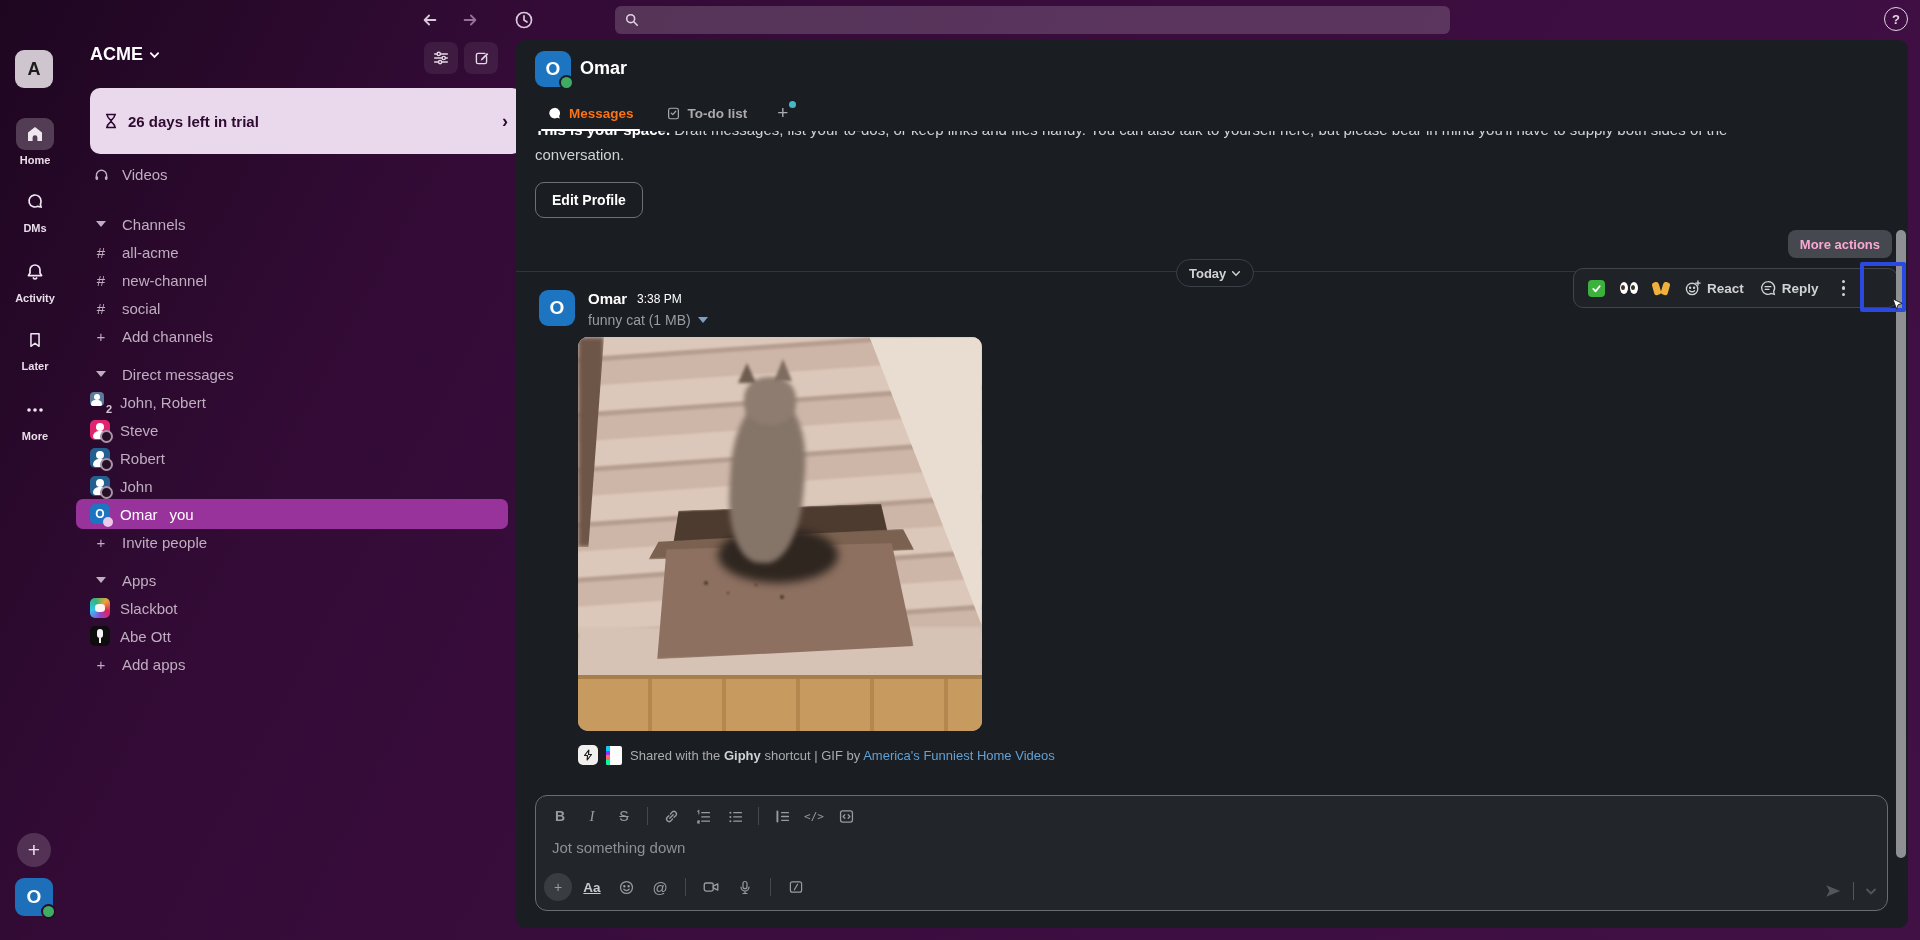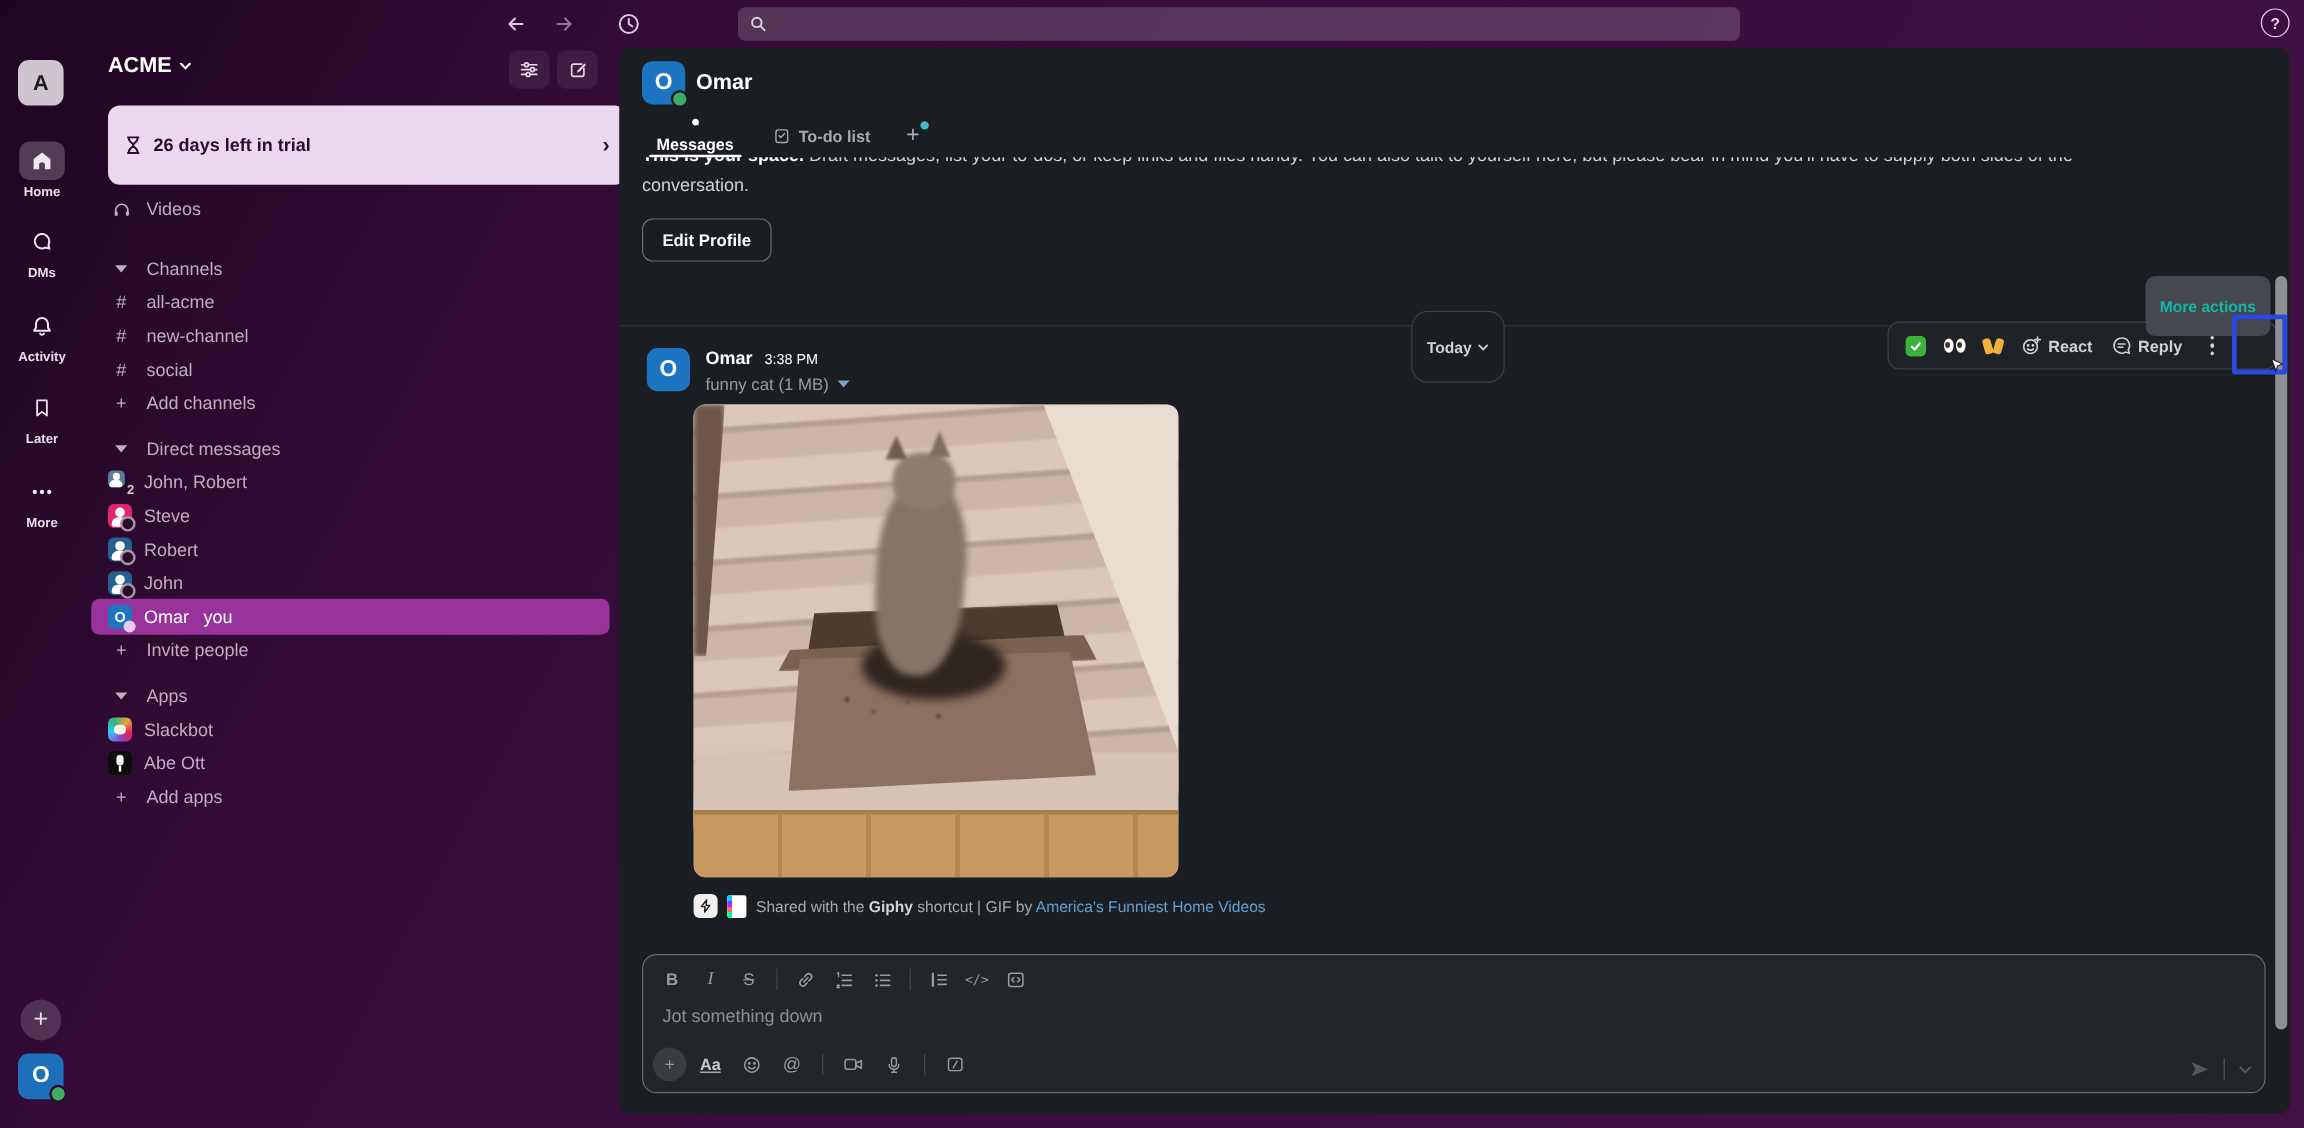--- a/index.html
+++ b/index.html
@@ -54,34 +54,34 @@
   .badge2{position:absolute;right:-2px;bottom:-3px;font-size:11px;font-weight:700;color:#d6c8d6;}
 
   
   .panel{position:absolute;left:516px;top:40px;width:1392px;height:888px;background:#1a1d21;border-radius:9px;}
   .ph-ava{position:absolute;left:19px;top:11px;width:36px;height:36px;border-radius:9px;background:#1d74c0;color:#fff;
           font-weight:700;font-size:19px;display:flex;align-items:center;justify-content:center;cursor:pointer;}
   .ph-name{position:absolute;left:64px;top:18px;color:#fff;font-size:18px;font-weight:800;cursor:pointer;}
   .tabbar{position:absolute;left:19px;top:56px;height:34px;display:flex;align-items:center;gap:8px;}
   .tab{display:flex;align-items:center;gap:7px;padding:0 12px;height:30px;color:#ababad;font-size:13.5px;font-weight:600;
        border-radius:7px;cursor:pointer;position:relative;}
-  .tab.active{color:#ffffff;flex-direction:column;}
+  .tab.active{color:#f97316;}
   .tab.active::after{content:"";position:absolute;left:6px;right:6px;bottom:-3px;height:2px;background:#fff;border-radius:2px;}
   .tab-plus{color:#ababad;font-size:19px;padding:0 10px;cursor:pointer;position:relative;}
   .teal-dot{position:absolute;right:2px;top:-1px;width:7px;height:7px;border-radius:50%;background:#43b9c7;}
 
   .intro-clip{position:absolute;left:19px;top:91px;width:1360px;height:10px;overflow:hidden;}
   .intro-line{white-space:nowrap;font-size:15px;line-height:20px;color:#d1d2d3;margin-top:-11px;}
   .intro-line b{color:#fff;}
   .conv{position:absolute;left:19px;top:106px;font-size:15px;color:#d1d2d3;}
   .edit-btn{position:absolute;left:19px;top:142px;height:36px;padding:0 16px;border:1px solid #6e7075;border-radius:9px;
             color:#fff;font-size:14px;font-weight:700;display:flex;align-items:center;background:transparent;cursor:pointer;font-family:"Liberation Sans",sans-serif;}
 
   .day-divider{position:absolute;left:0;top:231px;width:1372px;height:1px;background:#31343a;}
-  .day-pill{position:absolute;left:660px;top:219px;height:26px;padding:16px 12px;border:1px solid #3c3f45;border-radius:14px;
+  .day-pill{position:absolute;left:660px;top:219px;height:26px;padding:0 12px;border:1px solid #3c3f45;border-radius:14px;
             background:#1a1d21;color:#d1d2d3;font-size:13px;font-weight:700;display:flex;align-items:center;gap:5px;cursor:pointer;}
 
   .msg-ava{position:absolute;left:23px;top:250px;width:36px;height:36px;border-radius:9px;background:#1d74c0;color:#fff;
            font-weight:700;font-size:19px;display:flex;align-items:center;justify-content:center;cursor:pointer;}
   .msg-name{position:absolute;left:72px;top:250px;color:#fff;font-size:15px;font-weight:900;cursor:pointer;}
   .msg-time{position:absolute;left:121px;top:252px;color:#ffffff;font-size:12px;cursor:pointer;text-align:center;}
   .msg-file{position:absolute;left:72px;top:272px;color:#9a9ca1;font-size:14px;display:flex;align-items:center;gap:7px;cursor:pointer;}
   .file-caret{width:0;height:0;border-left:5px solid transparent;border-right:5px solid transparent;border-top:6px solid #7d9fc6;}
 
   
@@ -132,21 +132,21 @@
   .eyes{display:flex;gap:2px;}
   .eye{width:8px;height:12px;background:#fff;border-radius:50%;position:relative;}
   .eye::after{content:"";position:absolute;left:1px;top:3px;width:4px;height:5px;border-radius:50%;background:#3d3123;}
   .hands{display:flex;gap:2px;}
   .hand{width:7px;height:13px;background:#f0b13c;border-radius:3px 3px 2px 2px;}
   .hand.l{transform:rotate(-16deg);}
   .hand.r{transform:rotate(16deg);}
   .more-dots{display:flex;flex-direction:column;gap:3px;align-items:center;}
   .more-dots i{width:3.5px;height:3.5px;border-radius:50%;background:#d1d2d3;}
   .hl-box{position:absolute;right:2px;top:222px;width:38px;height:42px;border:4px solid #2b49df;border-radius:2px;z-index:5;pointer-events:none;}
-  .tooltip{position:absolute;right:16px;top:190px;height:28px;padding:11px 12px;background:#45484e;border-radius:8px;color:#14b8a6;
+  .tooltip{position:absolute;right:16px;top:190px;height:28px;padding:0 12px;background:#45484e;border-radius:8px;color:#f9a8d4;
            font-size:13px;font-weight:700;display:flex;align-items:center;}
 
   .scroll-thumb{position:absolute;right:2px;top:190px;width:10px;height:628px;background:#8e9093;border-radius:6px;cursor:pointer;}
 
   
   .composer{position:absolute;left:19px;top:755px;width:1353px;height:116px;background:#222529;border:1px solid #6a6c70;border-radius:12px;box-sizing:border-box;}
   .fmt-row{position:absolute;left:10px;top:5px;height:30px;display:flex;align-items:center;gap:4px;color:#9a9b9e;}
   .fbtn{width:28px;height:26px;border-radius:5px;display:flex;align-items:center;justify-content:center;color:#9a9b9e;cursor:pointer;font-size:14px;}
   .fbtn.b{font-weight:900;}
   .fbtn.i{font-style:italic;font-family:"Liberation Serif",serif;font-size:15px;}

